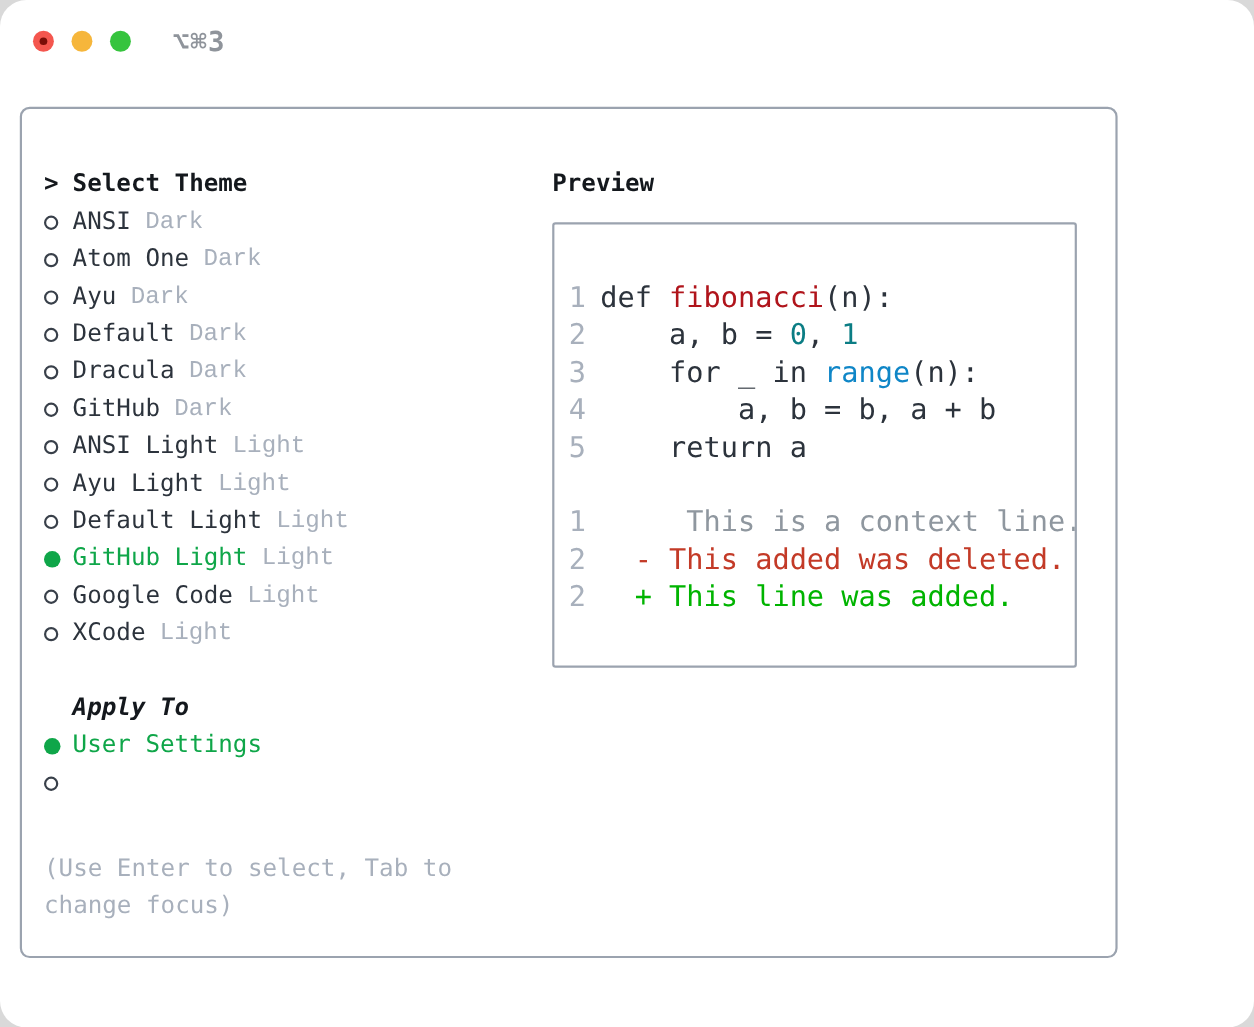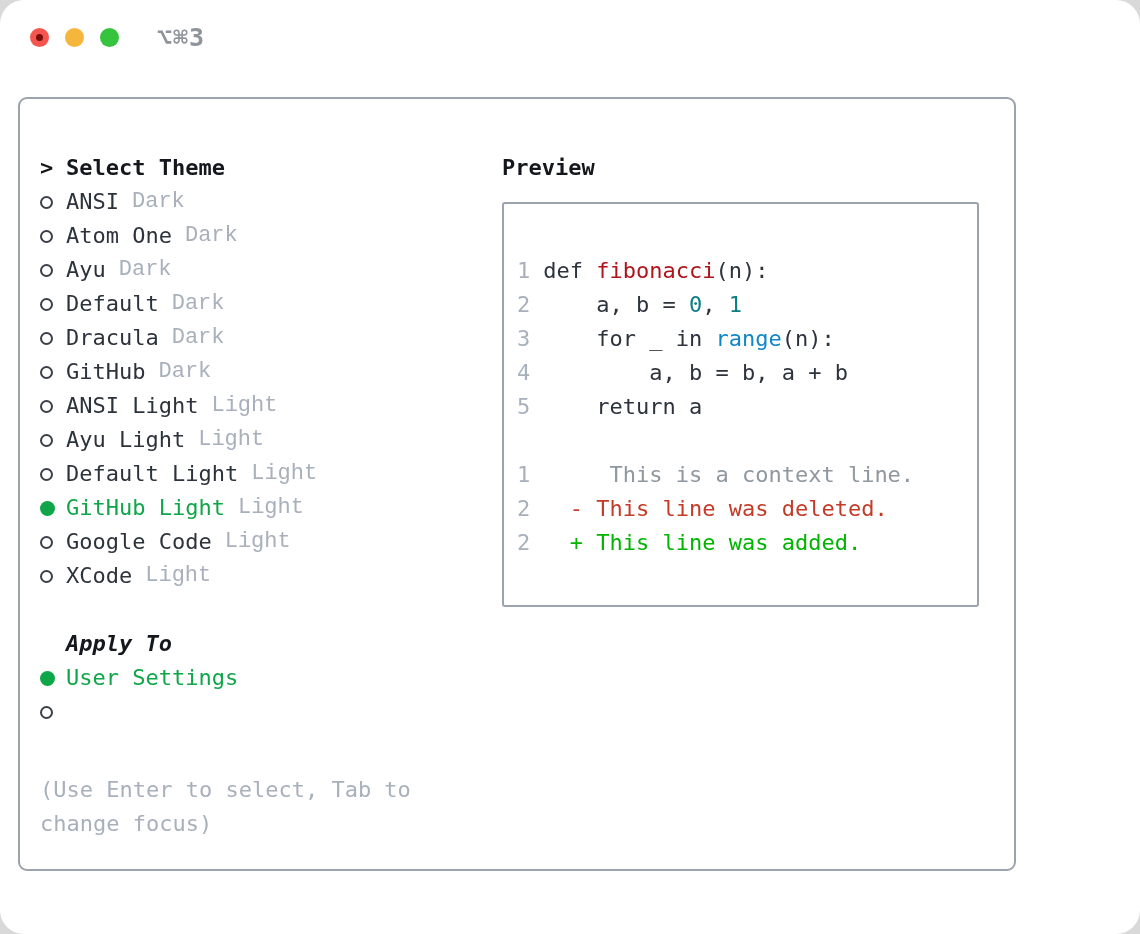--- a/index.html
+++ b/index.html
@@ -31,21 +31,21 @@
   .tname{color:var(--text);text-align:center;}
   .theme-row.selected .tname{color:var(--accent-green);}
   .ttag{color:var(--muted);margin-left:13px;font-family:Liberation Mono, monospace;}
   .apply-hdr{margin-top:34px;font-style:italic;}
   .apply-row.selected .tname{color:var(--accent-green);}
   .help{margin-top:44px;color:var(--muted);}
   .help .row{color:var(--muted);}
   .rightcol{position:absolute;left:482px;top:52px;width:506px;font-size:22px;}
   .preview-label{height:34px;line-height:34px;color:var(--heading);font-weight:bold;}
   .preview-box{margin-top:17px;width:477px;height:405px;border:2px solid var(--border);border-radius:3px;background:#fff;padding:50px 0 0 13px;overflow:hidden;}
-  .cline{height:34px;line-height:34px;white-space:pre;font-size:22px;}
+  .cline{height:34px;line-height:34px;white-space:pre;font-size:26px;}
   .ln{display:inline-block;min-width:13px;margin-right:13px;color:var(--linenum);}
   .tok-p{color:var(--text);}
   .tok-f{color:var(--func-red);}
   .tok-n{color:var(--num-teal);}
   .tok-b{color:var(--builtin-blue);}
   .tok-ctx{color:var(--ctx-gray);}
   .tok-del{color:var(--del-red);}
   .tok-add{color:var(--add-green);}
 </style>
 </head>
@@ -104,20 +104,20 @@
       <div class="preview-label">Preview</div>
       <div class="preview-box">
         <div id="code-block">
             <div class="cline"><span class="ln">1</span><span class="tok-p">def </span><span class="tok-f">fibonacci</span><span class="tok-p">(n):</span></div>
             <div class="cline"><span class="ln">2</span><span class="tok-p">    a, b = </span><span class="tok-n">0</span><span class="tok-p">, </span><span class="tok-n">1</span></div>
             <div class="cline"><span class="ln">3</span><span class="tok-p">    for _ in </span><span class="tok-b">range</span><span class="tok-p">(n):</span></div>
             <div class="cline"><span class="ln">4</span><span class="tok-p">        a, b = b, a + b</span></div>
             <div class="cline"><span class="ln">5</span><span class="tok-p">    return a</span></div>
             <div class="cline"><span class="ln"></span></div>
             <div class="cline"><span class="ln">1</span><span class="tok-ctx">     This is a context line.</span></div>
-            <div class="cline"><span class="ln">2</span><span class="tok-del">  - This line was deleted.</span></div>
+            <div class="cline"><span class="ln">2</span><span class="tok-del">  - This added was deleted.</span></div>
             <div class="cline"><span class="ln">2</span><span class="tok-add">  + This line was added.</span></div>
           </div>
       </div>
     </div>
 
   </div>
 </div>
 
 </body></html>

